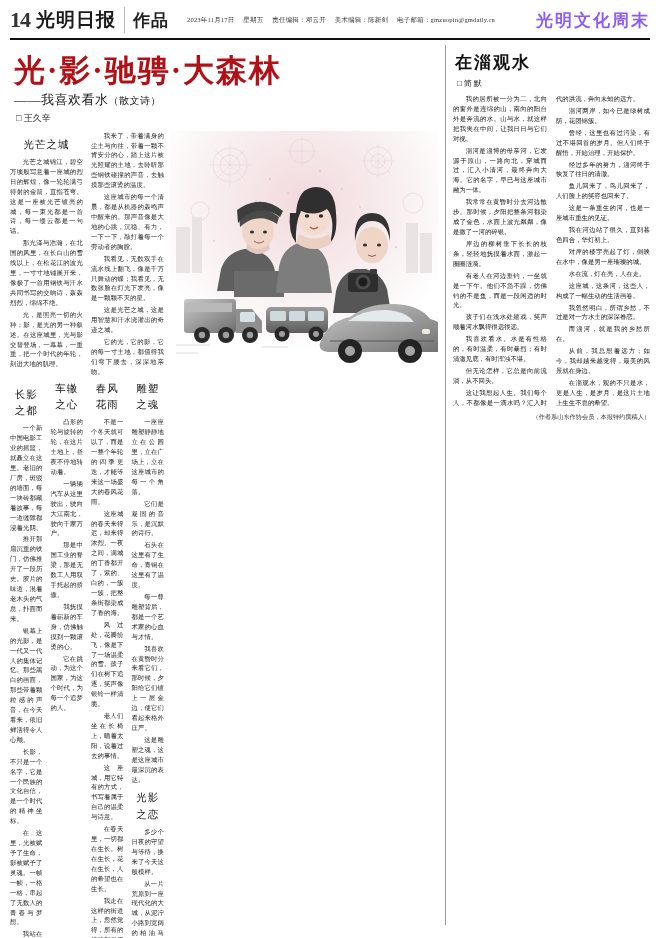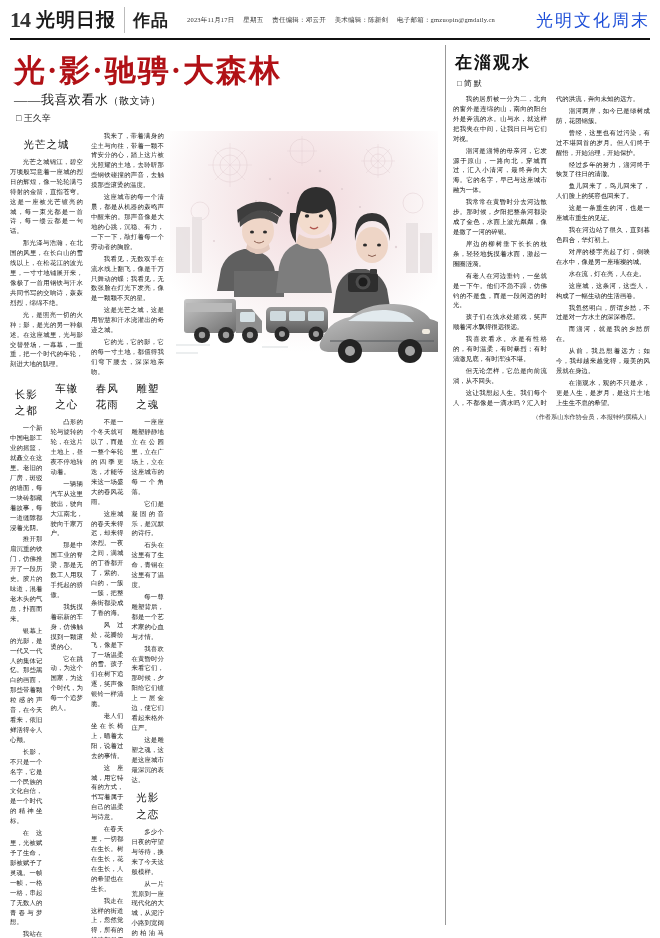--- a/index.html
+++ b/index.html
@@ -63,22 +63,22 @@
     font-size: 6.5px;
     color: #333;
     flex: 1;
     letter-spacing: 0.2px;
     white-space: nowrap;
     overflow: hidden;
   }
   .meta-line span { margin-right: 7px; }
   .weekly-title {
     font-size: 17px;
-    font-weight: normal;
-    color: #1d4ed8;
+    font-weight: bold;
+    color: #8b5cf6;
     letter-spacing: 2px;
     padding-left: 8px;
     white-space: nowrap;
     margin-left: 16px;
   }
 
   
   .content {
     display: flex;
     margin-top: 5px;

